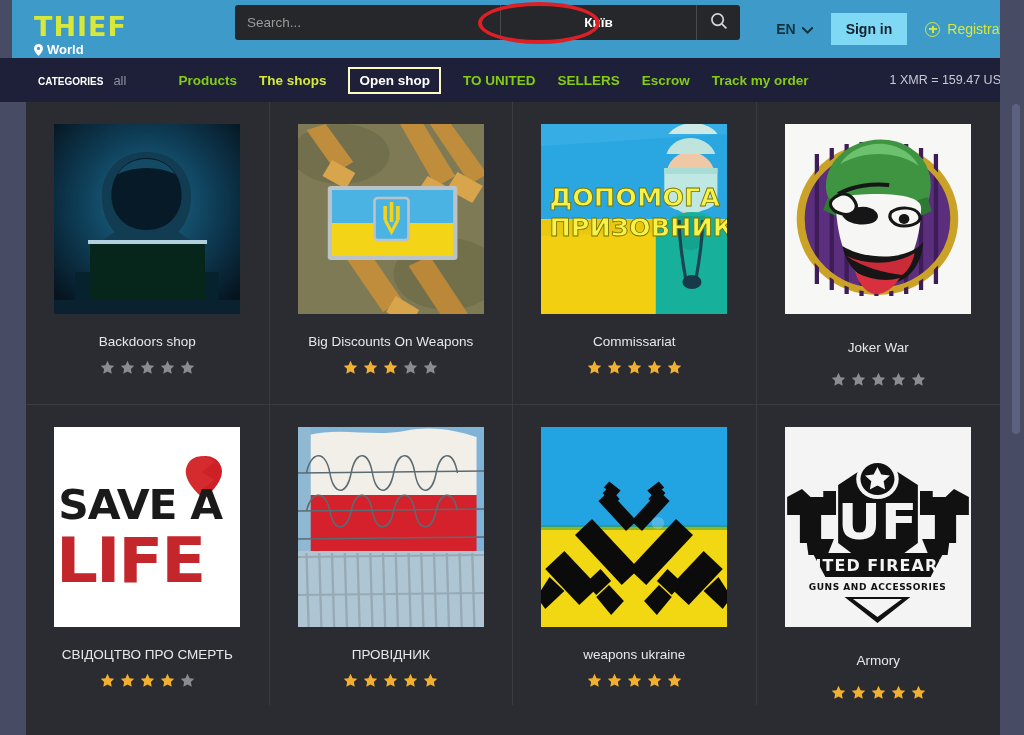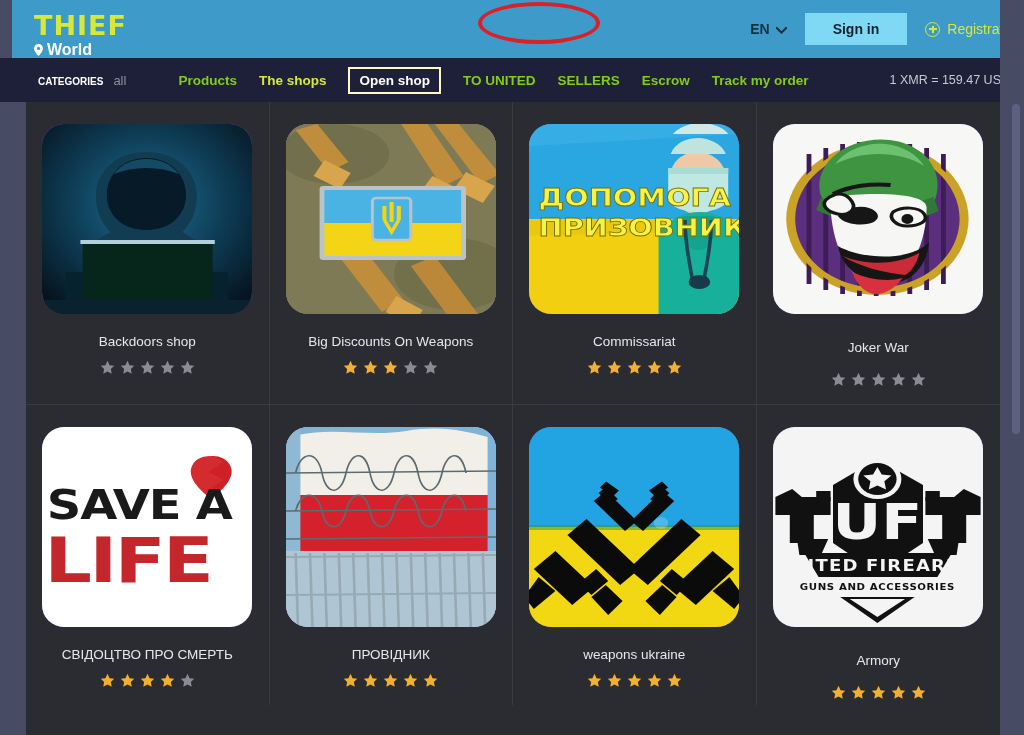--- a/index.html
+++ b/index.html
@@ -20,21 +20,21 @@
   .logo-wrap {
     width: 200px; padding-left: 22px; display: flex; flex-direction: column;
     justify-content: center; cursor: pointer;
   }
   .logo-main {
     font-size: 27px; font-weight: bold; color: #d6e93a; letter-spacing: 1px;
     line-height: 1; font-family: "DejaVu Sans", sans-serif;
   }
   .logo-sub {
     display: flex; align-items: center; gap: 4px; margin-top: 2px;
-    font-size: 16px; font-weight: bold; color: #ffffff;
+    font-size: 13px; font-weight: bold; color: #ffffff;
   }
   .pin-icon { width: 9px; height: 12px; display:inline-block; position: relative; }
   .pin-icon svg { display:block; }
 
   .search-area {
     position: absolute; left: 223px; top: 5px;
     width: 505px; height: 35px;
     background: #26272b; border-radius: 3px;
     display: flex; align-items: stretch;
   }
@@ -68,21 +68,21 @@
   .header-right {
     position: absolute; right: 14px; top: 0; height: 58px;
     display: flex; align-items: center; gap: 18px;
   }
   .lang-select {
     display: flex; align-items: center; gap: 6px; cursor: pointer;
     color: #12333f; font-size: 14px; font-weight: bold;
   }
   .signin-btn {
     background: #7fd9f5; color: #14202b; border: none;
-    font-size: 14px; font-weight: bold; padding: 8px 28px;
+    font-size: 14px; font-weight: bold; padding: 8px 15px;
     cursor: pointer; font-family: "Liberation Sans", sans-serif;
   }
   .registration {
     display: flex; align-items: center; gap: 7px; cursor: pointer;
     color: #d6e93a; font-size: 14px;
   }
   .plus-circle {
     width: 15px; height: 15px; border: 1.7px solid #d6e93a; border-radius: 50%;
     position: relative; flex: none;
   }
@@ -125,22 +125,22 @@
     border-right: 1px solid #3a3b41;
     border-bottom: 1px solid #3a3b41;
     padding: 22px 10px 18px;
     display: flex; flex-direction: column; align-items: center;
     cursor: pointer;
   }
   .card:nth-child(4n) { border-right: none; gap: 6px; }
   .card-row1 { height: 303px; }
   .card-row2 { height: 300px; border-bottom: none; }
   .thumb {
-    width: 210px; height: 190px; overflow: hidden; background: #8b5cf6;
-    display: block; flex: none; border-radius: 22px;
+    width: 186px; height: 190px; overflow: hidden; background: #8b5cf6;
+    display: block; flex: none;
   }
   .card-row2 .thumb { height: 200px; }
   .thumb svg { display: block; width: 100%; height: 100%; }
   .card-title {
     margin-top: 20px; color: #e7e7ea; font-size: 13.5px; text-align: center;
     line-height: 1.2;
   }
   .stars { margin-top: 10px; display: flex; gap: 5px; }
   .star { width: 15px; height: 15px; display: block; }
 
@@ -167,20 +167,34 @@
         <span class="pin-icon">
           <svg viewBox="0 0 9 12">
               <path d="M4.5 0C2 0 0 2 0 4.5C0 7.8 4.5 12 4.5 12S9 7.8 9 4.5C9 2 7 0 4.5 0Z" fill="#ffffff"></path>
               <circle cx="4.5" cy="4.4" r="1.6" fill="#3d9ac9"></circle>
             </svg>
         </span>
         <span>World</span>
       </div>
     </div>
 
+    <div class="search-area">
+      <input class="search-input" type="text" placeholder="Search..." style="">
+      <div class="city-field">
+        <input class="city-input" type="text" value="Київ" style="">
+      </div>
+      <div class="search-btn">
+        <span>
+          <svg width="18" height="18" viewBox="0 0 18 18">
+            <circle cx="7.6" cy="7.6" r="5.7" fill="none" stroke="#d6d6d6" stroke-width="1.7"></circle>
+            <line x1="11.8" y1="11.8" x2="16.4" y2="16.4" stroke="#d6d6d6" stroke-width="1.7"></line>
+          </svg>
+        </span>
+      </div>
+    </div>
     <div class="annot-ellipse"></div>
 
     <div class="header-right">
       <div class="lang-select">
         <span>EN</span>
         <span>
           <svg width="11" height="7" viewBox="0 0 11 7">
               <path d="M0.8 1L5.5 5.6L10.2 1" fill="none" stroke="#12333f" stroke-width="2" stroke-linecap="round"></path>
             </svg>
         </span>

